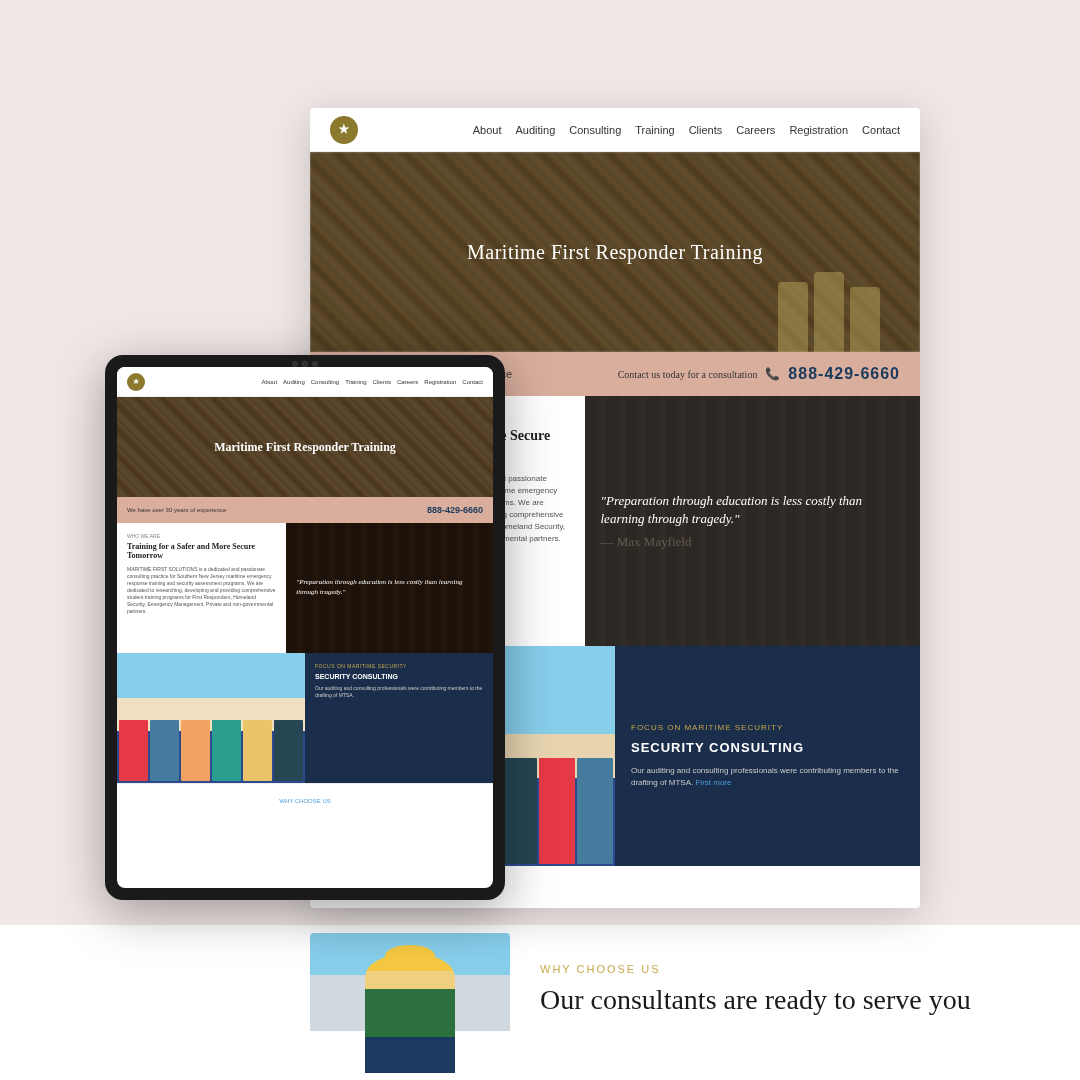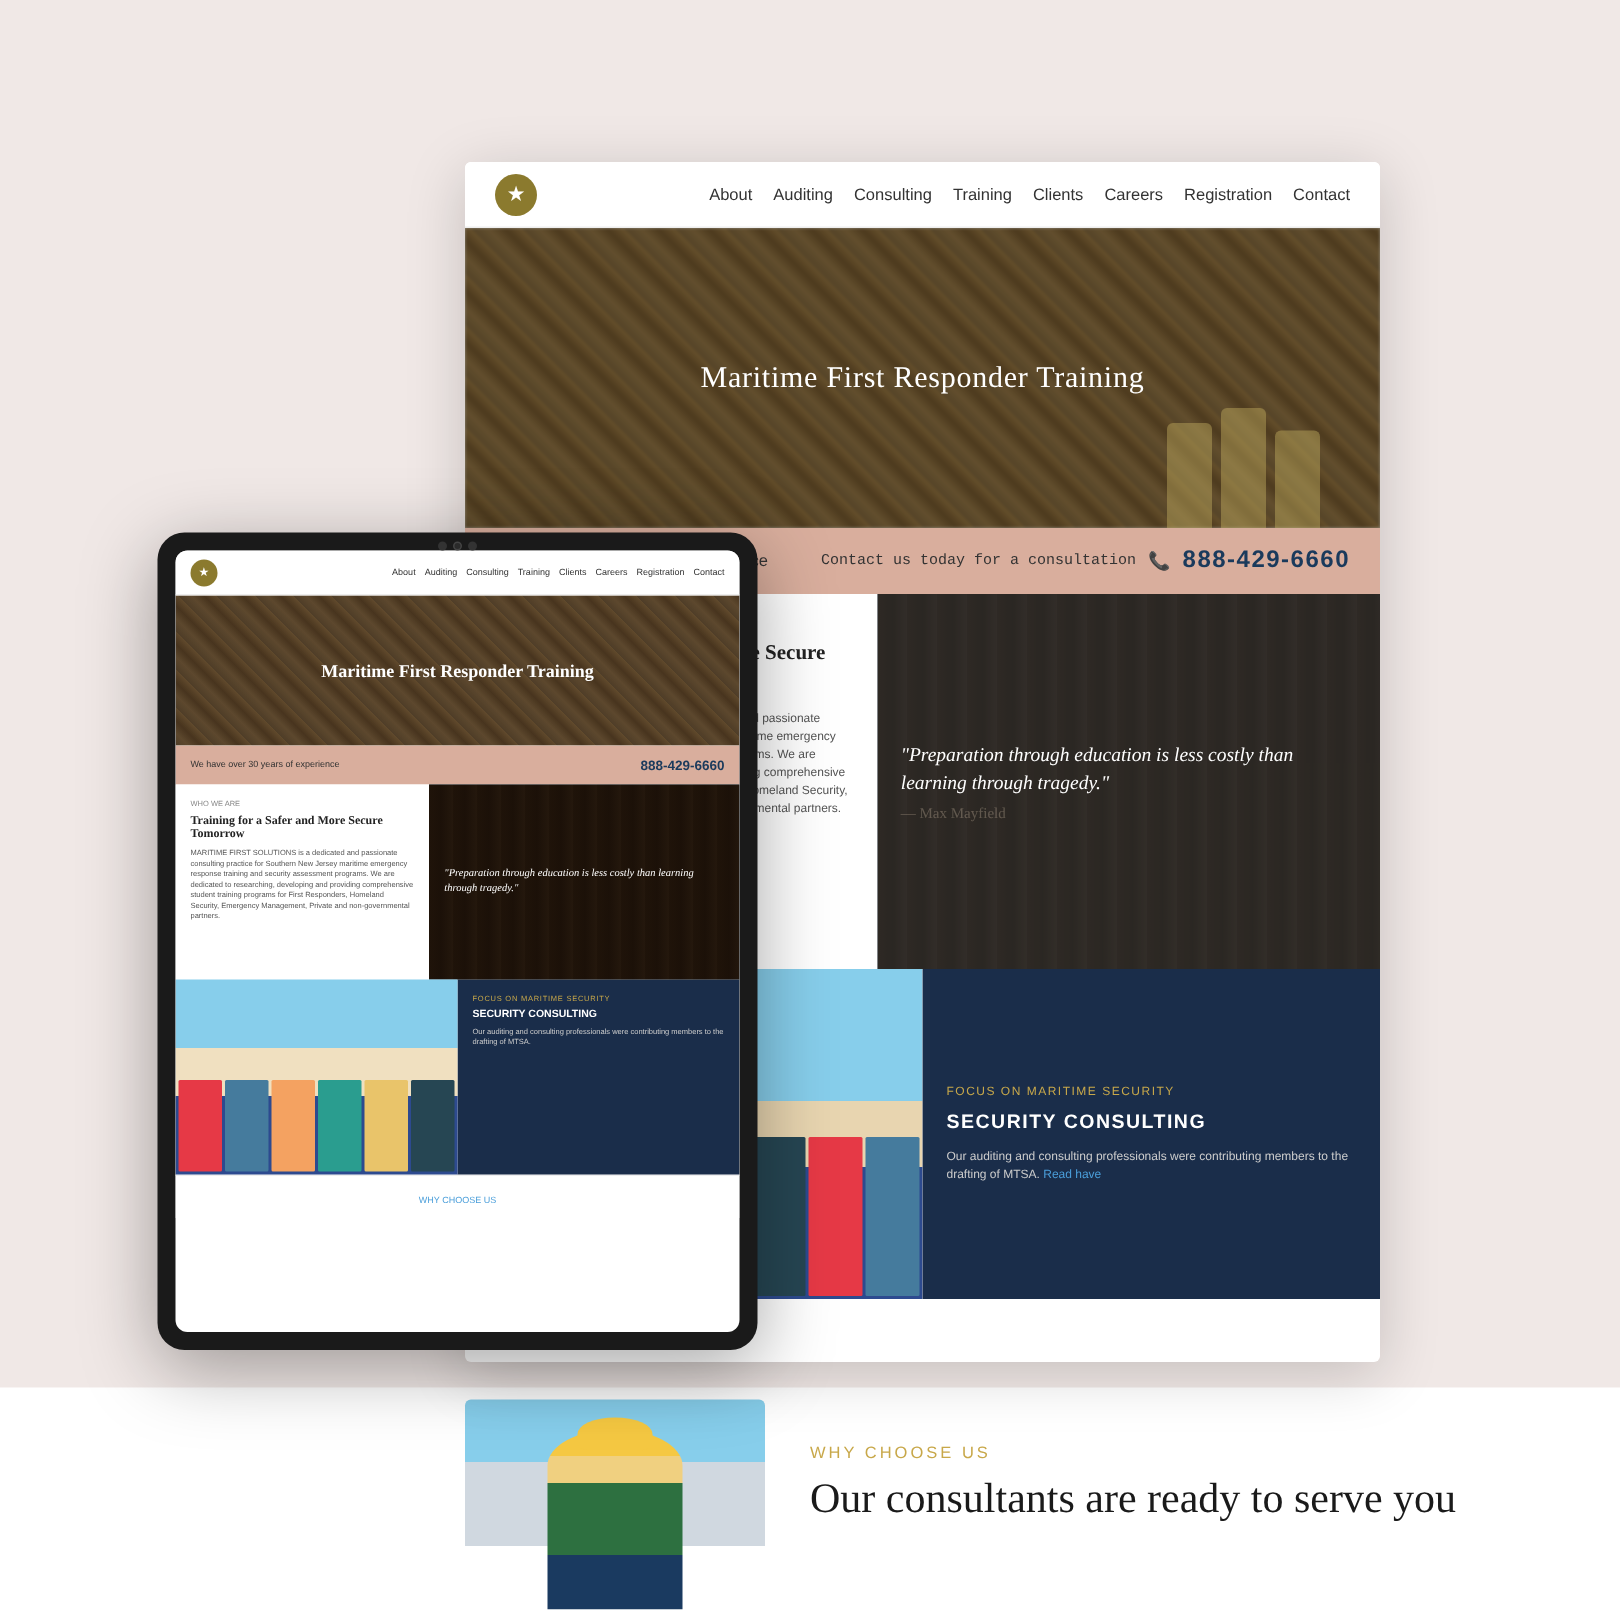--- a/index.html
+++ b/index.html
@@ -120,21 +120,21 @@
       font-family: Arial, sans-serif;
       font-size: 11px;
       color: #333;
     }
     .desktop-cta-bar .cta-right {
       display: flex;
       align-items: center;
       gap: 8px;
     }
     .desktop-cta-bar .cta-contact {
-      font-family: Liberation Mono, monospace;
+      font-family: Liberation Serif, serif;
       font-size: 10px;
       color: #333;
       margin-left: 20px;
     }
     .desktop-cta-bar .phone-icon {
       color: #1a3a5c;
       font-size: 12px;
     }
     .desktop-cta-bar .phone-number {
       font-family: Arial, sans-serif;
@@ -196,21 +196,21 @@
     .desktop-quote {
       position: relative;
       z-index: 2;
       color: #fff;
       font-size: 13px;
       font-style: italic;
       line-height: 1.4;
       font-family: Georgia, serif;
     }
     .desktop-quote-attr {
-      font-size: 10px;
+      font-size: 13px;
       color: #ddd;
       margin-top: 6px;
       font-style: normal;
     }
 
     
     .desktop-security-row {
       display: flex;
       height: 220px;
     }
@@ -647,21 +647,21 @@
           <div class="container-box c1"></div>
           <div class="container-box c2"></div>
         </div>
       </div>
     </div>
     <div class="desktop-security-text">
       <div class="focus-label">FOCUS ON MARITIME SECURITY</div>
       <h3>SECURITY CONSULTING</h3>
       <p>
         <span>Our auditing and consulting professionals were contributing members to the drafting of MTSA.</span>
-        <span class="read-more">Read have</span>
+        <span class="read-more">First more</span>
       </p>
     </div>
   </div>
 </div>
 
 <div class="tablet-mockup">
   <div class="tablet-camera-dots">
     <div class="tablet-dot"></div>
     <div class="tablet-dot camera"></div>
     <div class="tablet-dot"></div>

